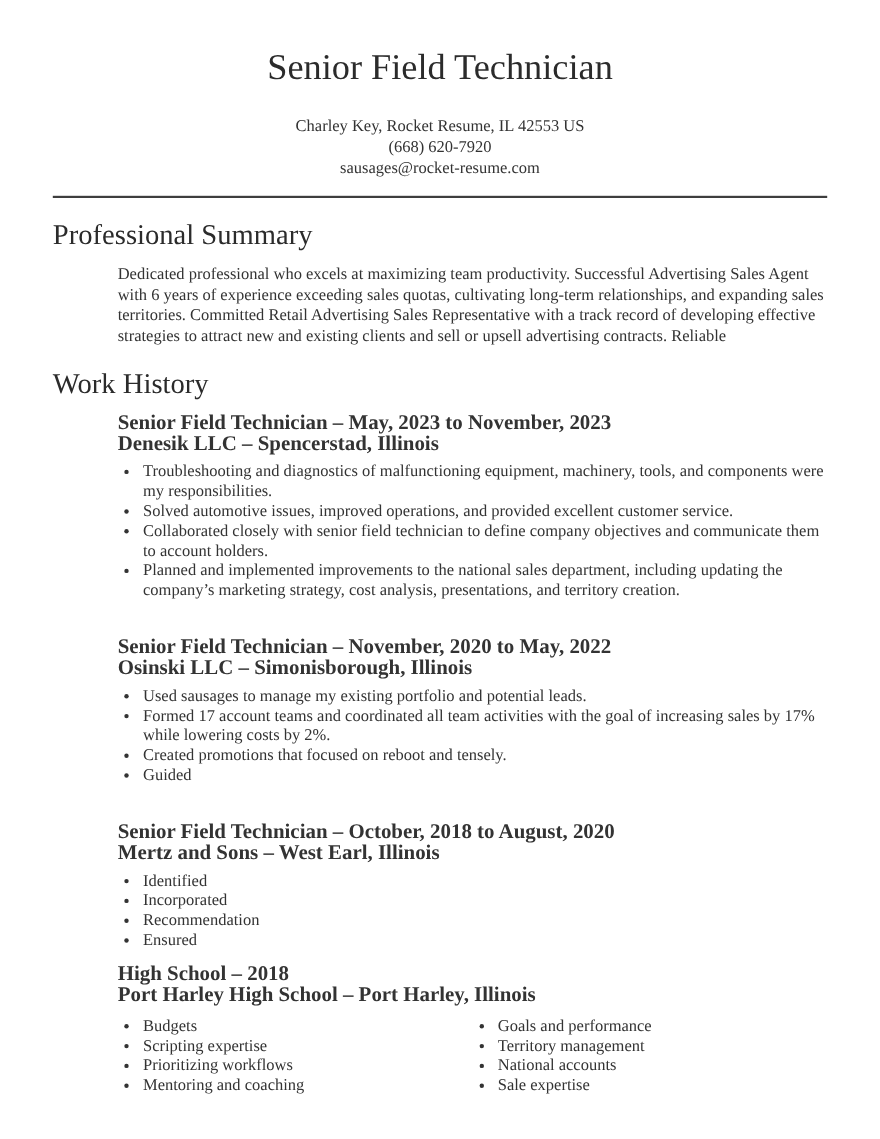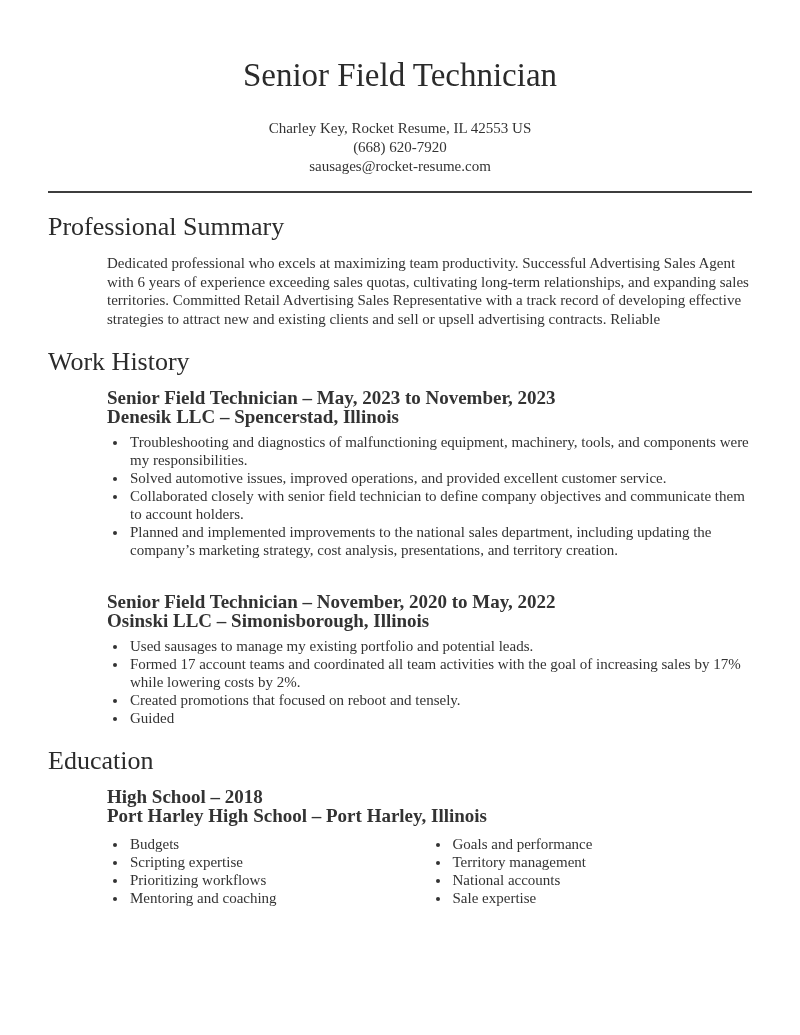--- a/index.html
+++ b/index.html
@@ -12,21 +12,21 @@
   }
   .page {
     width: 800px;
     min-height: 1035px;
     padding: 0 48px 18px 48px;
     background: #ffffff;
   }
 
   
   .resume-title {
-    margin: 17px;
+    margin: 4px;
     padding-top: 38px;
     text-align: center;
     font-size: 33px;
     line-height: 40px;
     font-weight: normal;
     color: #2b2b2b;
   }
   .contact-block {
     margin-top: 24px;
     text-align: center;
@@ -125,26 +125,35 @@
         <div class="job-line">Senior Field Technician – November, 2020 to May, 2022</div>
         <div class="job-line">Osinski LLC – Simonisborough, Illinois</div>
         <ul class="bullets">
           <li>Used sausages to manage my existing portfolio and potential leads.</li>
           <li>Formed 17 account teams and coordinated all team activities with the goal of increasing sales by 17% while lowering costs by 2%.</li>
           <li>Created promotions that focused on reboot and tensely.</li>
           <li>Guided</li>
         </ul>
       </div>
 
+      <div class="job">
+        <div class="job-line">Senior Field Technician – October, 2018 to August, 2020</div>
+        <div class="job-line">Mertz and Sons – West Earl, Illinois</div>
+        <ul class="bullets">
+          <li>Identified</li>
+          <li>Incorporated</li>
+          <li>Recommendation</li>
+          <li>Ensured</li>
+        </ul>
+      </div>
 
     </div>
   </section>
 
   <section>
-    <h2 class="section-heading">Education</h2>
     <div class="section-content">
       <div class="edu-lines">
         <div class="job-line">High School – 2018</div>
         <div class="job-line">Port Harley High School – Port Harley, Illinois</div>
       </div>
     </div>
   </section>
 
   <section>
     <div class="section-content">

